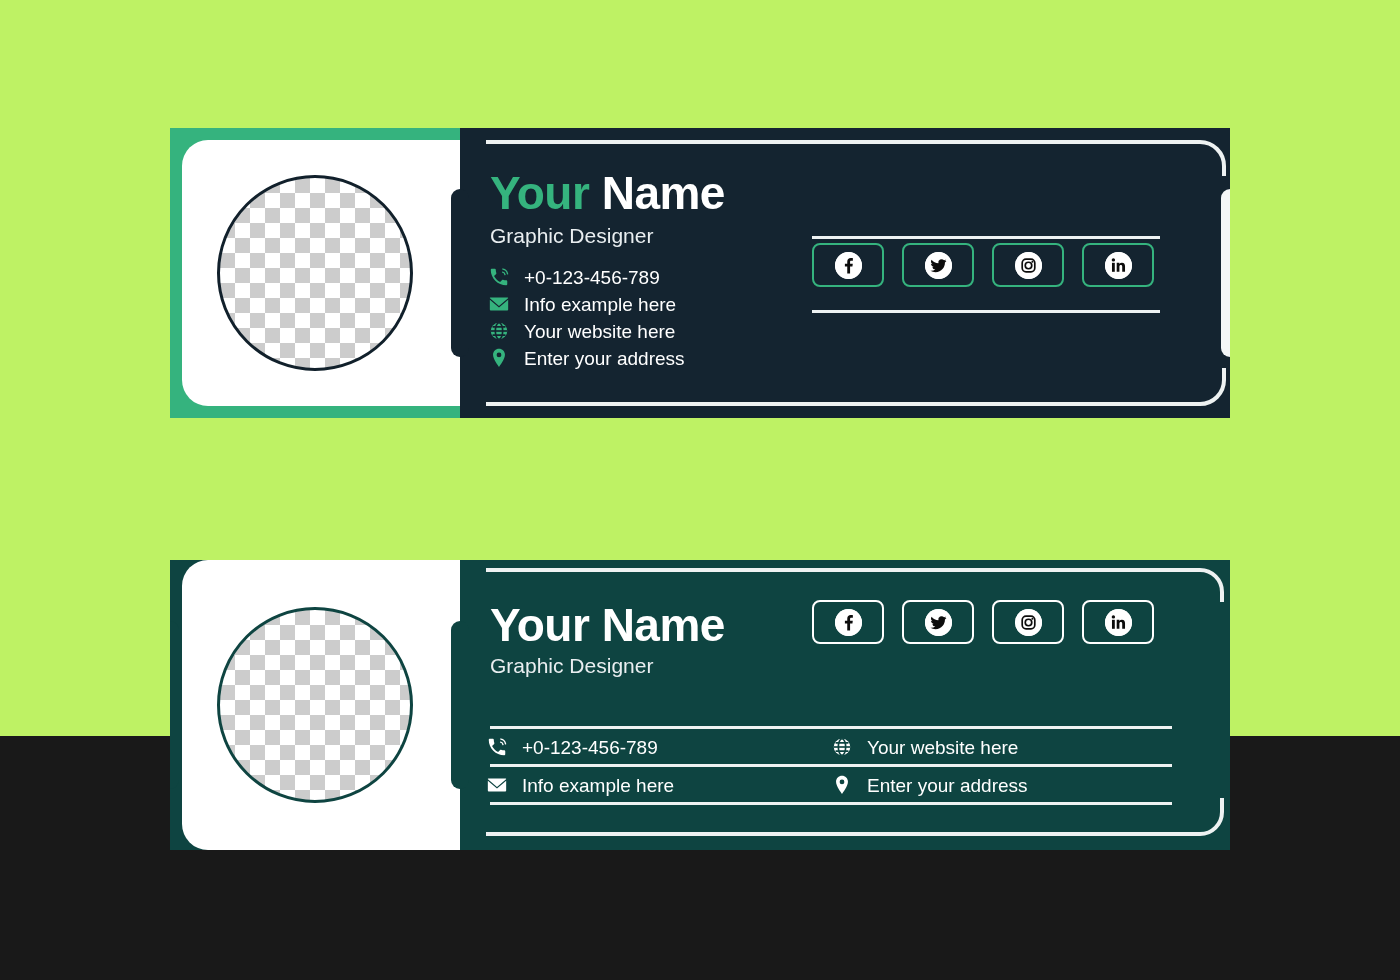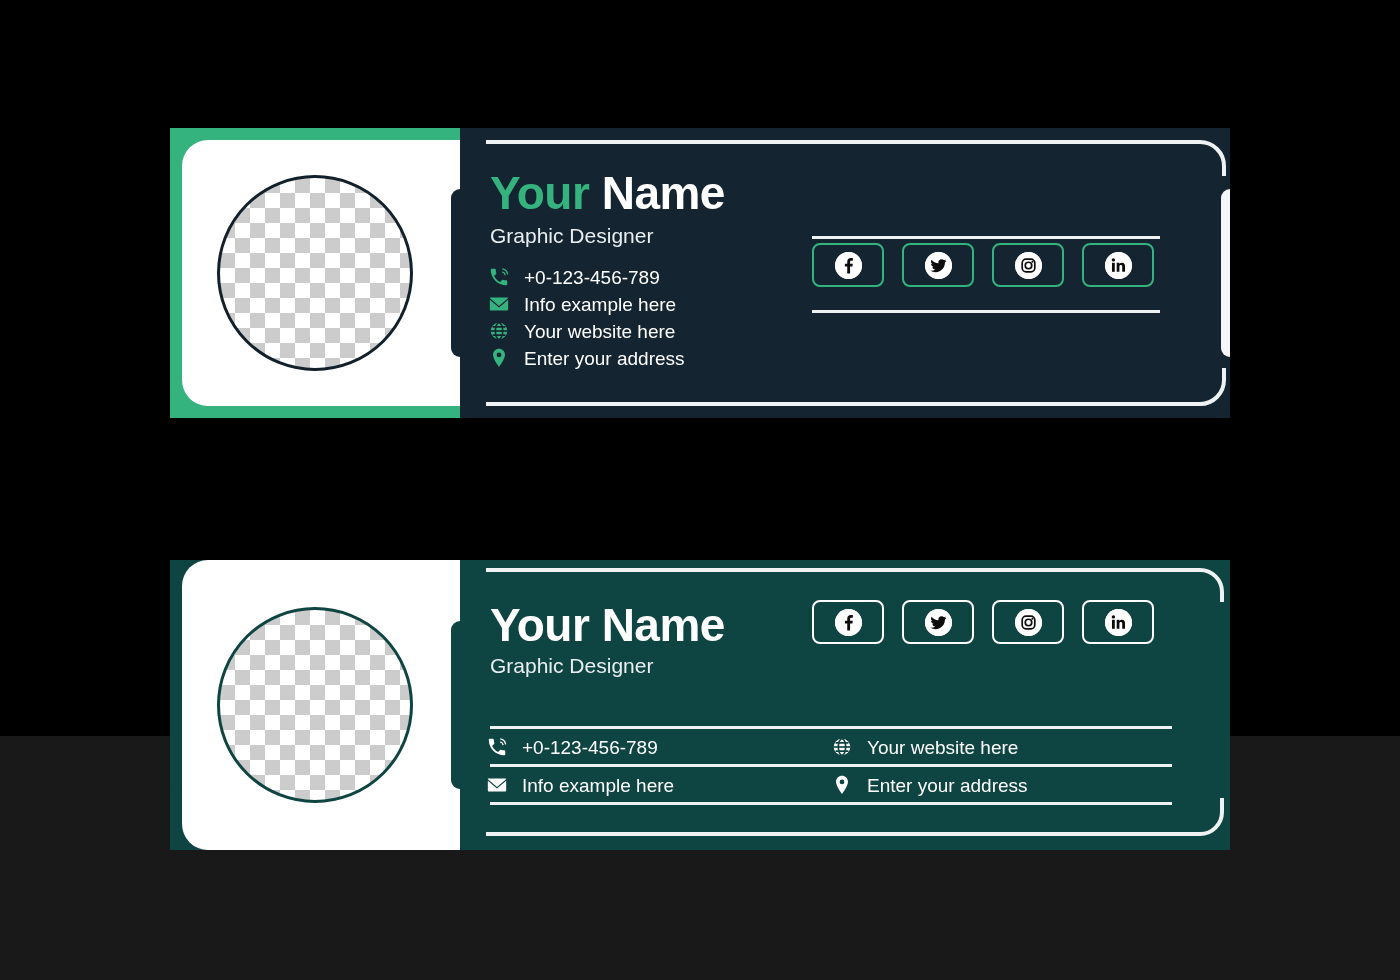--- a/index.html
+++ b/index.html
@@ -9,21 +9,21 @@
     height: 980px;
     background: #191919;
     font-family: "Liberation Sans", sans-serif;
     overflow: hidden;
   }
 
   .stage {
     position: relative;
     width: 1400px;
     height: 736px;
-    background: #000000;
+    background: #bef264;
   }
 
   
   .card {
     position: absolute;
     display: flex;
     overflow: hidden;
   }
 
   

